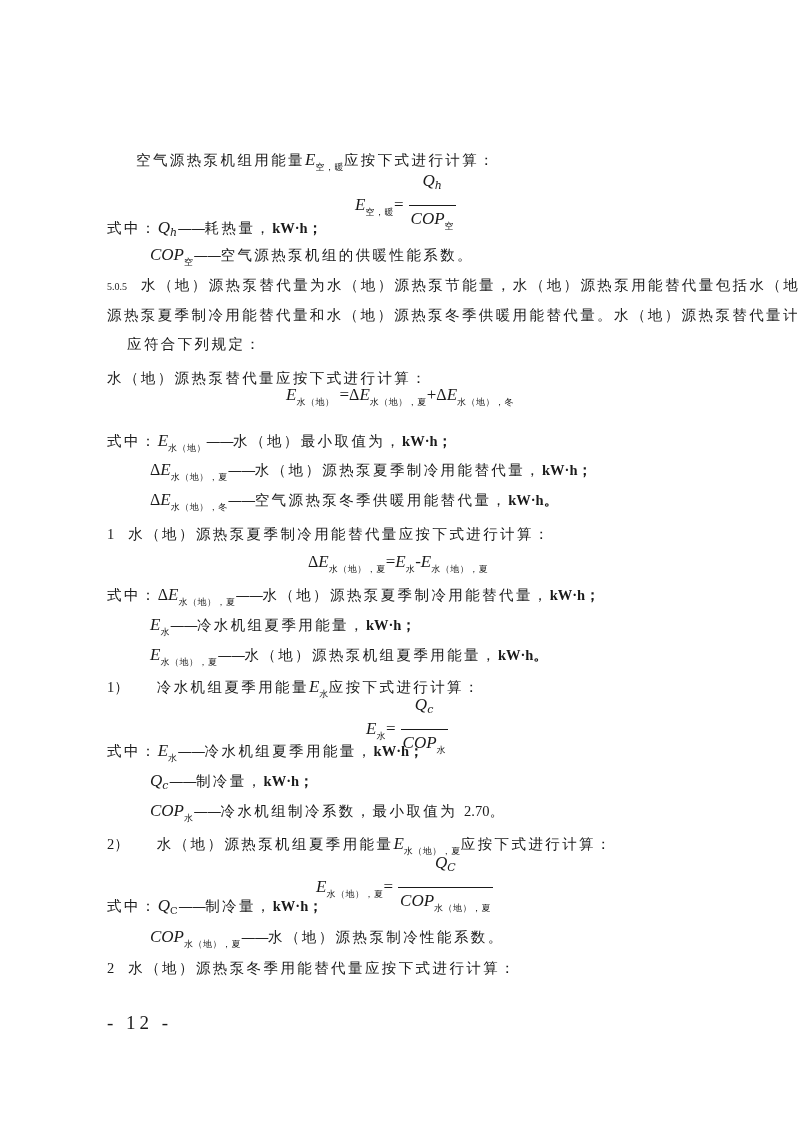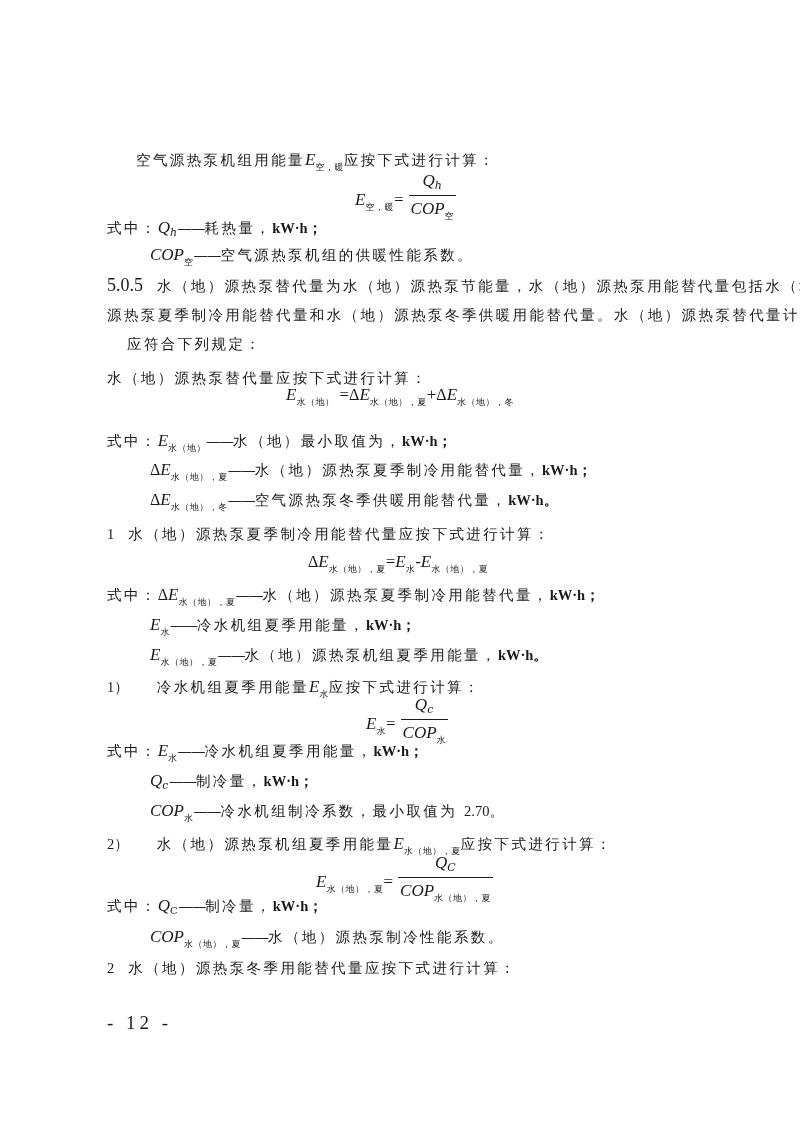--- a/index.html
+++ b/index.html
@@ -29,21 +29,21 @@
     vertical-align: -5px;
     font-style: normal;
   }
   .dash { letter-spacing: -1px; }
   .unit { font-family: "Liberation Serif", serif; font-weight: bold; letter-spacing: 0; font-size: 14.5px; }
   .op { font-family: "Liberation Serif", serif; font-size: 17px; letter-spacing: 0; }
   .frac {
     display: inline-block; vertical-align: middle; text-align: center;
     letter-spacing: 0;
   }
-  .frac .numr { display: block; padding: 0 2px 0; border-bottom: 1px solid #1a1a1a; line-height: 18px; }
+  .frac .numr { display: block; padding: 0 2px 10px; border-bottom: 1px solid #1a1a1a; line-height: 18px; }
   .frac .den { display: block; padding: 1px 2px 0; line-height: 24px; }
   .eq { position: absolute; white-space: nowrap; }
   .pagenum {
     position: absolute; left: 107px; top: 1012px;
     font-family: "Liberation Serif", serif; font-size: 19px; letter-spacing: 4px;
   }
 </style>
 </head>
 <body>
 
@@ -61,21 +61,21 @@
 
 <div class="line" style="left:107px; top:218px;">
   <span>式中：</span><span class="var">Q</span><span class="sub" style="font-style:italic;font-size:11px;vertical-align:-3px;">h</span><span class="dash">——</span><span>耗热量，</span><span class="unit">kW·h；</span>
 </div>
 
 <div class="line" style="left:150px; top:245px;">
   <span class="var">COP</span><span class="sub">空</span><span class="dash">——</span><span>空气源热泵机组的供暖性能系数。</span>
 </div>
 
 <div class="line" style="left:107px; top:275px;">
-  <span class="num" style="font-size:18px;">5.0.5</span>&nbsp;&nbsp;<span>水（地）源热泵替代量为水（地）源热泵节能量，水（地）源热泵用能替代量包括水（地）</span>
+  <span class="num" style="font-size:10px;">5.0.5</span>&nbsp;&nbsp;<span>水（地）源热泵替代量为水（地）源热泵节能量，水（地）源热泵用能替代量包括水（地）</span>
 </div>
 <div class="line" style="left:107px; top:305px;">
   <span>源热泵夏季制冷用能替代量和水（地）源热泵冬季供暖用能替代量。水（地）源热泵替代量计算</span>
 </div>
 <div class="line" style="left:107px; top:334px;margin-left:20px;">
   <span>应符合下列规定：</span>
 </div>
 
 <div class="line" style="left:107px; top:368px;">
   <span>水（地）源热泵替代量应按下式进行计算：</span>

